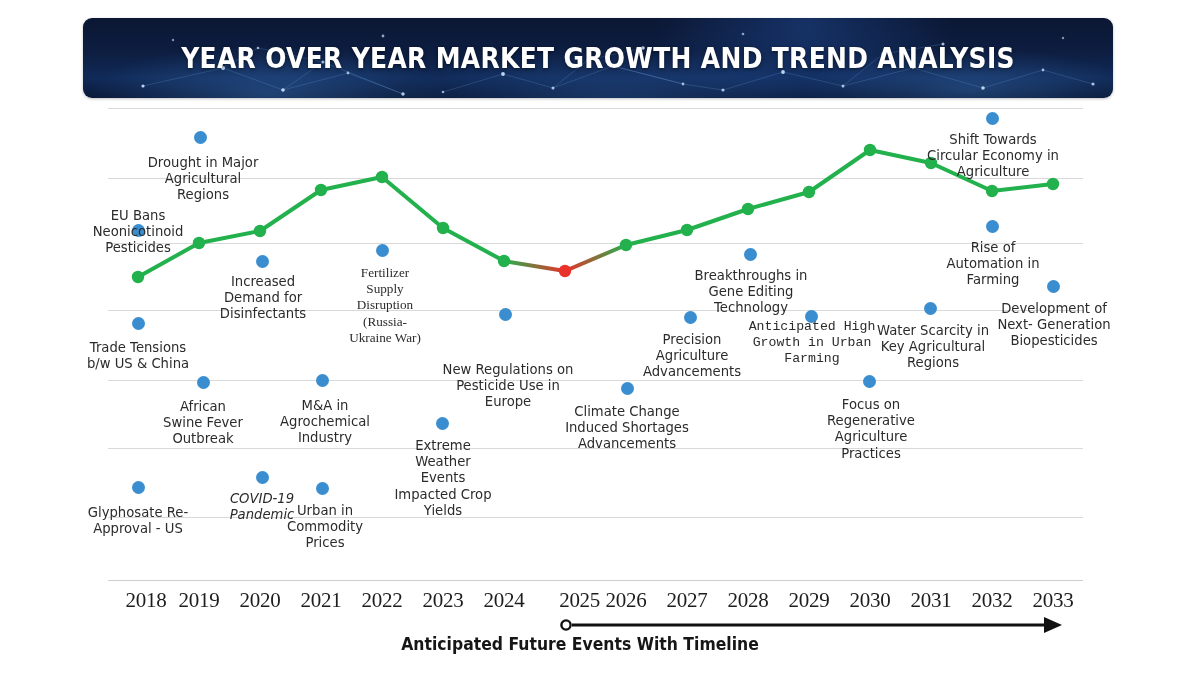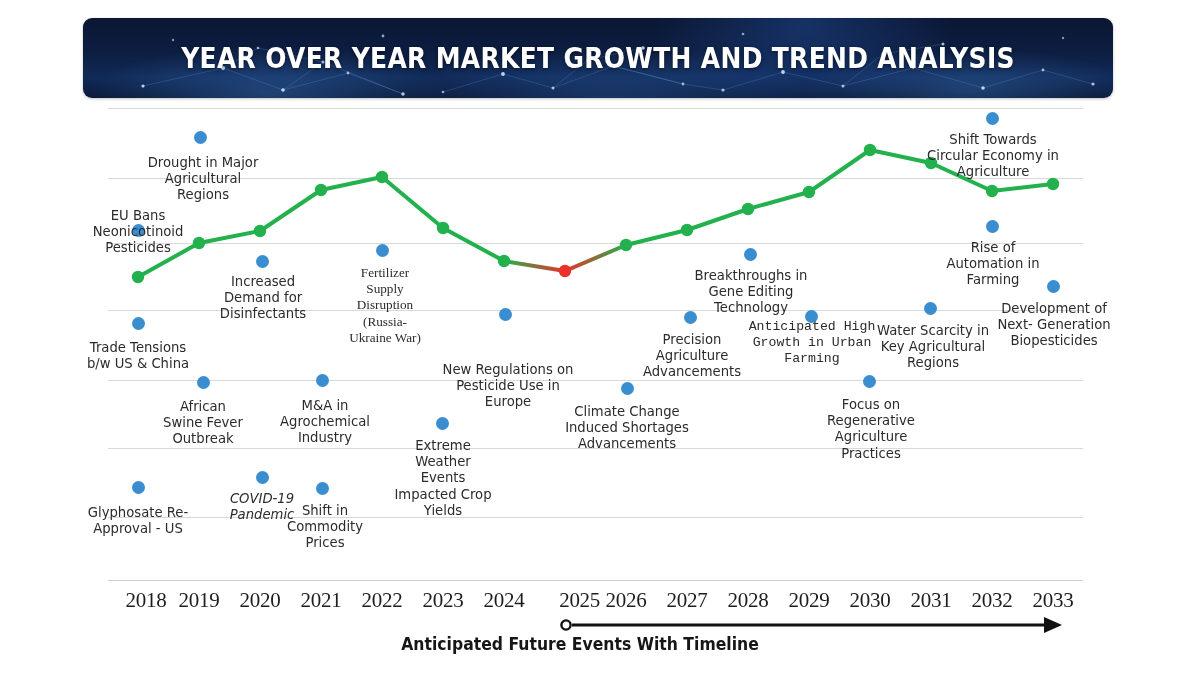--- a/index.html
+++ b/index.html
@@ -256,21 +256,21 @@
 Demand for
 Disinfectants</div>
       <div class="anno-dot" style="left: 255.5px; top: 470.5px; background: rgb(58, 142, 207);"></div>
       <div class="annotation" style="left: 197px; top: 491px; width: 130px; font-style: italic;">COVID-19
 Pandemic</div>
       <div class="anno-dot" style="left: 315.5px; top: 373.5px; background: rgb(58, 142, 207);"></div>
       <div class="annotation" style="left: 255px; top: 398px; width: 140px;">M&amp;A in
 Agrochemical
 Industry</div>
       <div class="anno-dot" style="left: 315.5px; top: 481.5px; background: rgb(58, 142, 207);"></div>
-      <div class="annotation" style="left: 265px; top: 503px; width: 120px;">Shift in
+      <div class="annotation" style="left: 265px; top: 503px; width: 120px;">Urban in
 Commodity
 Prices</div>
       <div class="anno-dot" style="left: 375.5px; top: 243.5px; background: rgb(58, 142, 207);"></div>
       <div class="annotation" style="left: 325px; top: 265px; width: 120px; font-family: Liberation Serif, serif;">Fertilizer
 Supply
 Disruption
 (Russia-
 Ukraine War)</div>
       <div class="anno-dot" style="left: 435.5px; top: 416.5px; background: rgb(58, 142, 207);"></div>
       <div class="annotation" style="left: 378px; top: 438px; width: 130px;">Extreme

